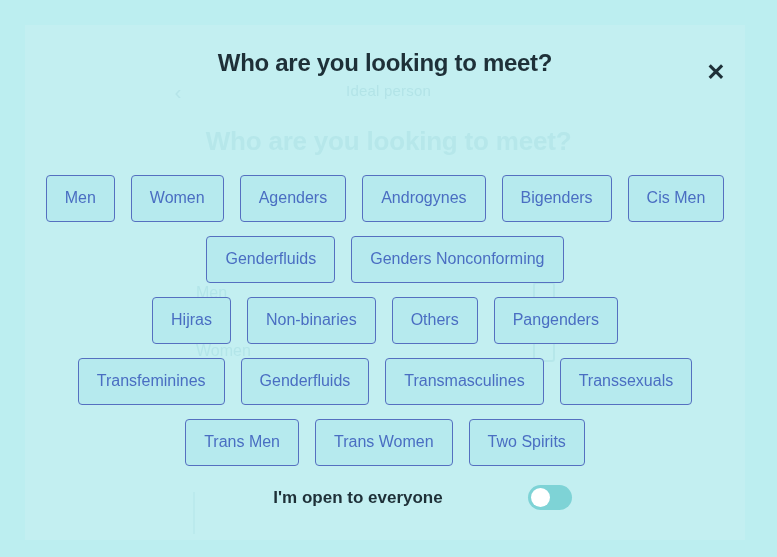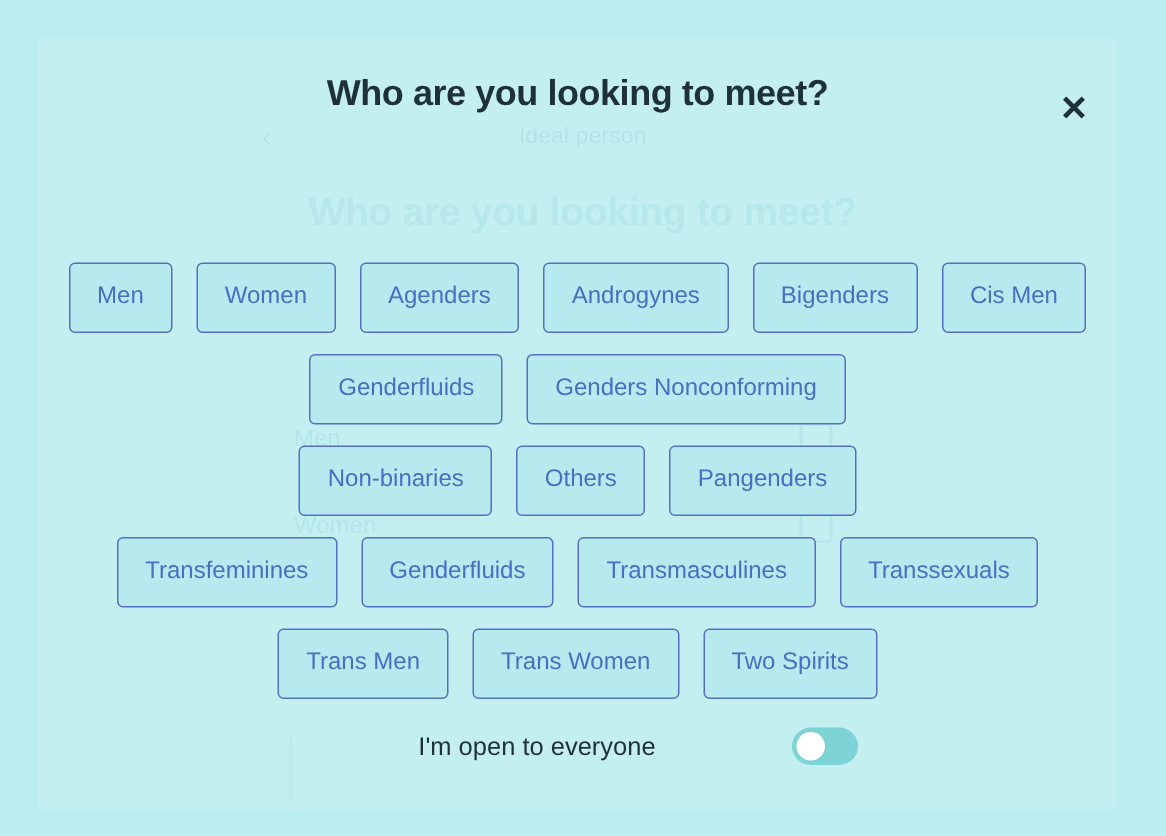--- a/index.html
+++ b/index.html
@@ -175,20 +175,21 @@
   
   #toggle-row {
     position: absolute;
     left: 0;
     top: 460px;
     width: 720px;
     display: flex;
     align-items: center;
     justify-content: center;
     gap: 0;
+    font-weight: bold;
   }
 
   #toggle-label {
     font-size: 17px;
     color: #1e3038;
     width: 330px;
     text-align: center;
     padding-right: 10px;
   }
 
@@ -240,20 +241,21 @@
       <div class="chip">Agenders</div>
       <div class="chip">Androgynes</div>
       <div class="chip">Bigenders</div>
       <div class="chip">Cis Men</div>
     </div>
     <div class="chip-row">
       <div class="chip">Genderfluids</div>
       <div class="chip">Genders Nonconforming</div>
     </div>
     <div class="chip-row">
+      <div class="chip">Hijras</div>
       <div class="chip">Non-binaries</div>
       <div class="chip">Others</div>
       <div class="chip">Pangenders</div>
     </div>
     <div class="chip-row">
       <div class="chip">Transfeminines</div>
       <div class="chip">Genderfluids</div>
       <div class="chip">Transmasculines</div>
       <div class="chip">Transsexuals</div>
     </div>

